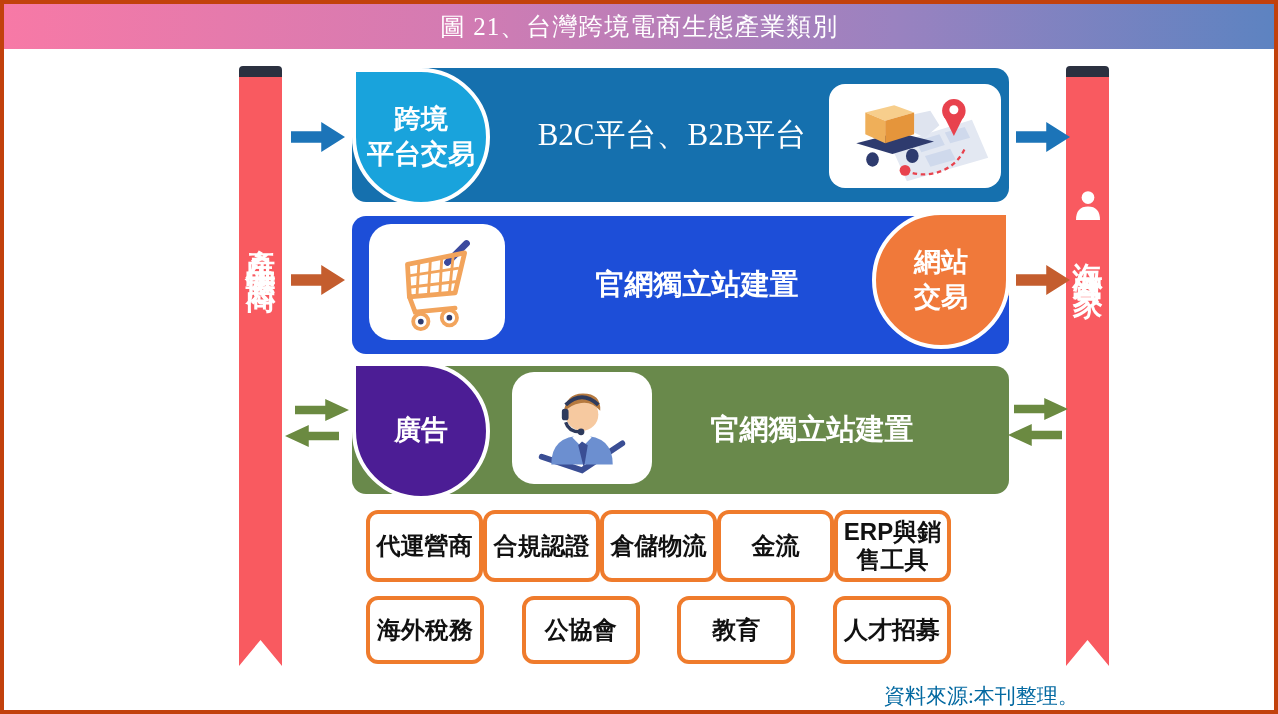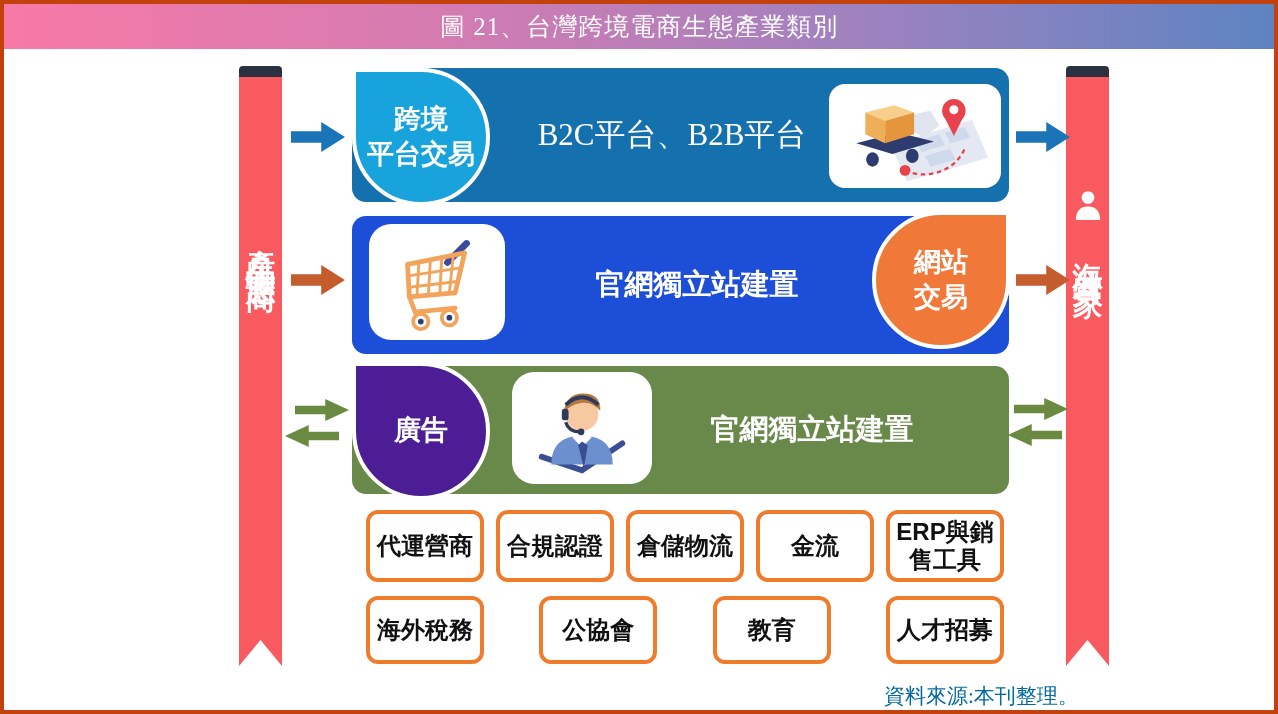--- a/index.html
+++ b/index.html
@@ -68,21 +68,21 @@
   .tile.cart{left:17px;top:8px;width:136px;height:116px;border-radius:22px;}
   .tile.agent{left:160px;top:6px;width:140px;height:112px;border-radius:22px;}
   
   .arr{position:absolute;z-index:4;}
   .arr.r{clip-path:polygon(0 31%,56% 31%,56% 0,100% 50%,56% 100%,56% 69%,0 69%);}
   .arr.l{clip-path:polygon(100% 31%,44% 31%,44% 0,0 50%,44% 100%,44% 69%,100% 69%);}
   .arr.blue{background:#1c74b8;width:54px;height:30px;}
   .arr.orange{background:#c45d2e;width:54px;height:30px;}
   .arr.green{background:#6b8a41;width:54px;height:22px;}
   
-  .boxrow{position:absolute;left:362px;width:638px;display:flex;justify-content:space-between;}
+  .boxrow{position:absolute;left:362px;width:585px;display:flex;justify-content:space-between;}
   .boxrow.r1{top:506px;height:72px;}
   .boxrow.r2{top:592px;height:68px;}
   .sbox{
     box-sizing:border-box;width:118px;border:4px solid #ef7b2c;border-radius:12px;background:#fff;
     display:flex;align-items:center;justify-content:center;text-align:center;
     font-size:24px;font-weight:600;color:#111;line-height:1.15;padding:2px;
   }
   
   .source{
     position:absolute;left:880px;top:678px;width:240px;

